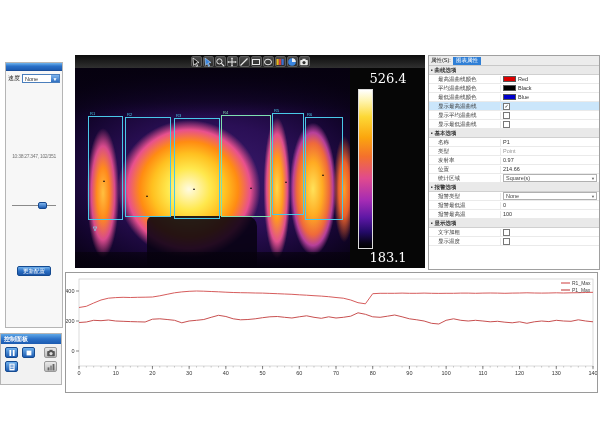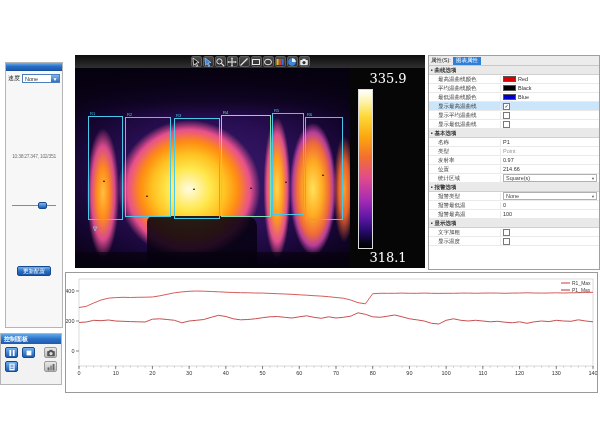--- a/index.html
+++ b/index.html
@@ -320,23 +320,23 @@
           <span class="roi-marker" style="left:12px;top:66px">▴</span>
         </div>
         <div class="roi" style="left: 230px; top: 49px; width: 38px; height: 103px; border-color: rgb(73, 200, 232);">
           <span class="roi-label" style="color:#49c8e8">R6</span>
           <span class="roi-marker" style="left:16px;top:55px">▴</span>
         </div>
       </div>
     <div class="cursor-mark">∇</div>
   </div>
   <div class="cbar-zone">
-    <div class="cbar-max">335.9</div>
+    <div class="cbar-max">526.4</div>
     <div class="cbar"></div>
-    <div class="cbar-min">318.1</div>
+    <div class="cbar-min">183.1</div>
   </div>
 </div>
 
 <div class="prop-panel">
   <div class="prop-caption">
     <span>属性(S):</span>
     <span class="tab-active">图表属性</span>
   </div>
   <div class="prop-grid" id="prop-grid">
       <div class="prop-row section">

